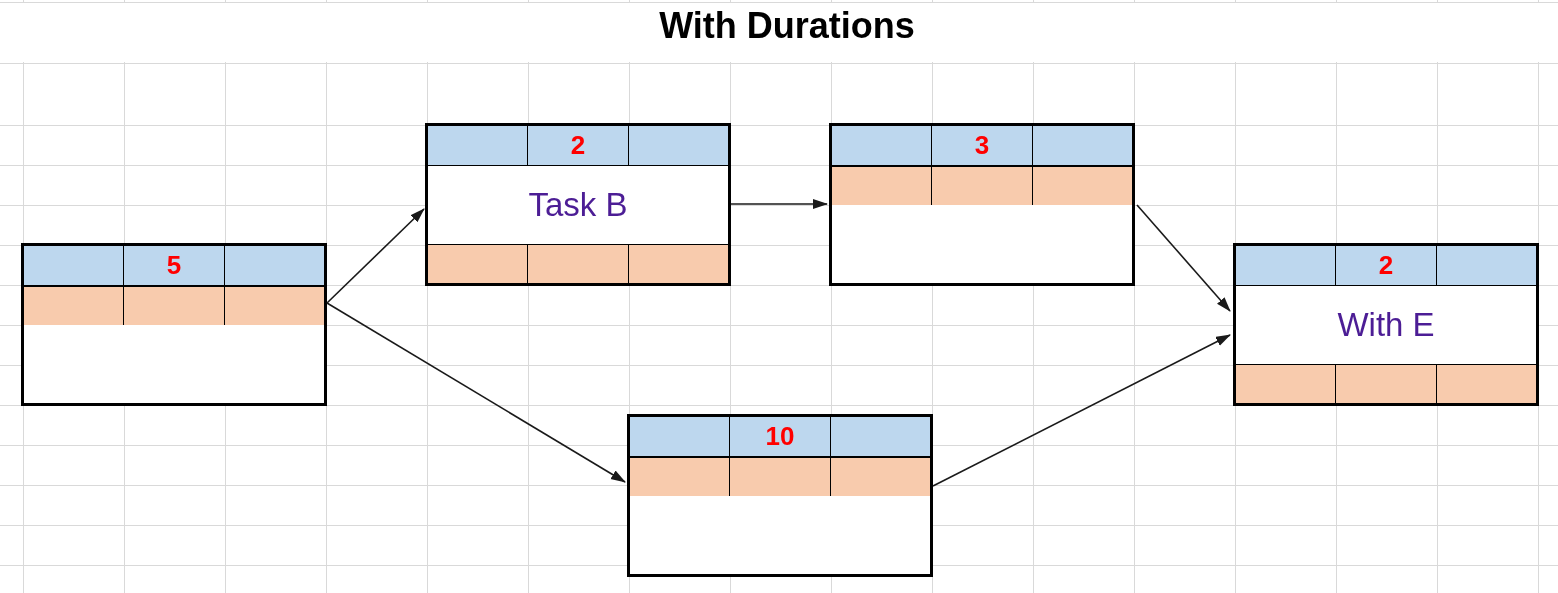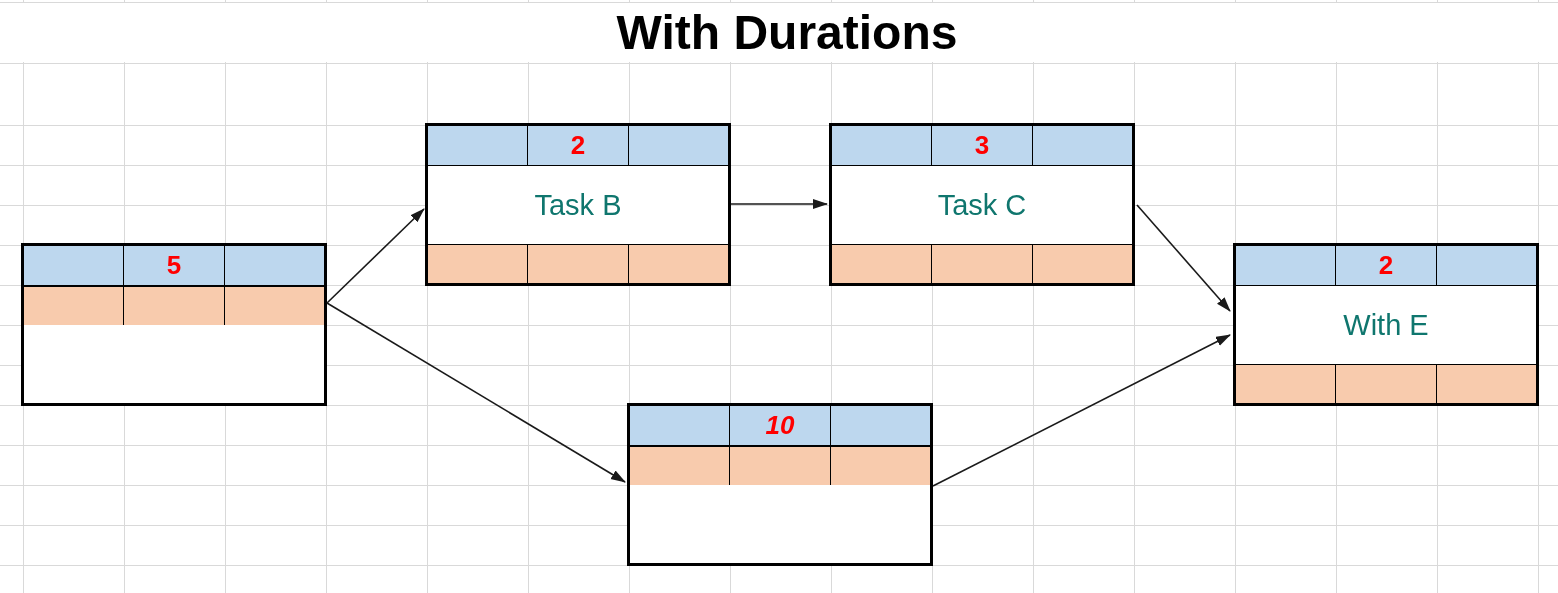--- a/index.html
+++ b/index.html
@@ -43,21 +43,21 @@
   .title-band {
     position: absolute; left: 0; right: 0;
     top: 3px; height: 59px;
     background: #ffffff;
     z-index: 1;
   }
   .title {
     position: absolute;
     left: 16px; right: 0; top: 5px;
     text-align: center;
-    font-size: 48px;
+    font-size: 36px;
     font-weight: bold;
     letter-spacing: 0px;
     color: var(--title-color, #000);
     z-index: 2;
   }
 
   
   .node {
     position: absolute;
     width: 306px; height: 163px;
@@ -77,35 +77,35 @@
   }
   .row.bot {
     height: 39px;
     background: var(--bot-fill, #F8CBAD);
     border-top: 1.5px solid var(--border-color, #000);
   }
   .row.mid {
     flex: 1;
     align-items: center;
     justify-content: center;
-    font-size: 29px;
-    color: #0f766e;
+    font-size: 33px;
+    color: #4c1d95;
   }
   .cell { flex: 1; display: flex; align-items: center; justify-content: center; }
   .cell + .cell { border-left: 1.5px solid var(--border-color, #000); }
   .cell.duration {
     font-weight: bold;
     font-size: 26px;
     color: var(--dur-color, #FF0000);
   }
 
   .node.pos-a { left: 21px;   top: 243px; }
   .node.pos-b { left: 425px;  top: 123px; }
   .node.pos-c { left: 829px;  top: 123px; }
-  .node.pos-d { left: 627px;  top: 403px; font-style: italic; }
+  .node.pos-d { left: 627px;  top: 414px; }
   .node.pos-e { left: 1233px; top: 243px; }
 
   
   .arrows {
     position: absolute; left: 0; top: 0;
     z-index: 4;
     pointer-events: none;
   }
   .arrows line {
     stroke: var(--arrow-color, #1a1a1a);
@@ -151,21 +151,20 @@
       <div class="cell"></div>
     </div>
   </div>
 
   <div class="node pos-c">
     <div class="row top">
       <div class="cell"></div>
       <div class="cell duration">3</div>
       <div class="cell"></div>
     </div>
-    <div class="row mid">Task C</div>
     <div class="row bot">
       <div class="cell"></div>
       <div class="cell"></div>
       <div class="cell"></div>
     </div>
   </div>
 
   <div class="node pos-d">
     <div class="row top">
       <div class="cell"></div>

